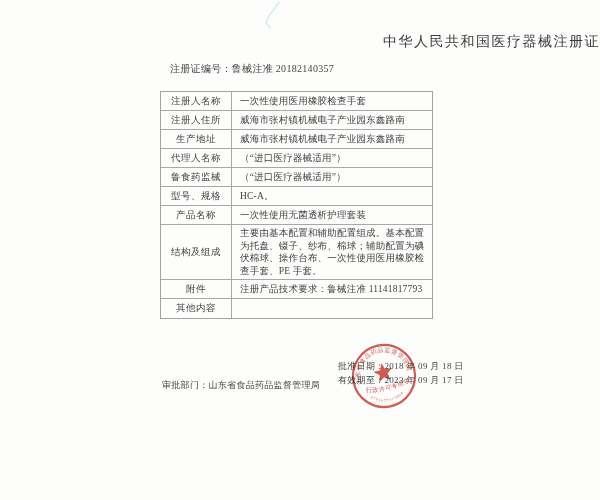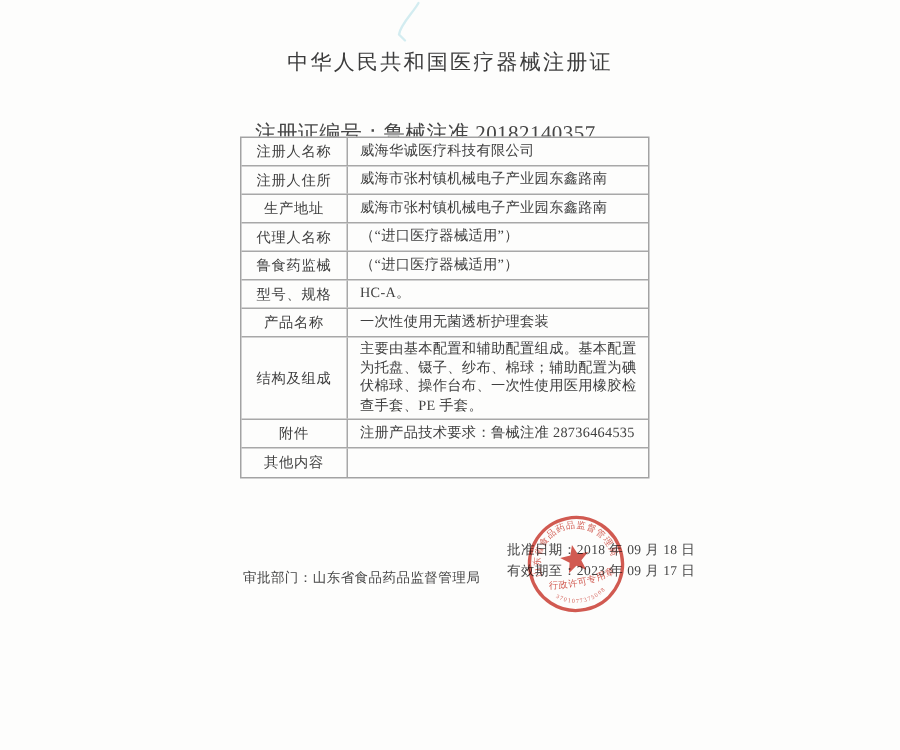--- a/index.html
+++ b/index.html
@@ -8,28 +8,28 @@
     background:#fdfdfc;
     font-family:"Liberation Serif","DejaVu Serif",serif;
     color:#424242;
     position:relative;
     overflow:hidden;
   }
   .page{position:absolute;inset:0;}
 
   .title{
     position:absolute;top:33px;left:0;width:600px;
-    text-align:center;
+    text-align:right;
     font-size:14px;letter-spacing:1.5px;
     color:#3c3c3c;font-weight:400;margin:0;
   }
 
   .regline{
     position:absolute;top:62px;left:170px;
-    font-size:14px;color:#454545;letter-spacing:.3px;margin-top:18px;
+    font-size:10px;color:#454545;letter-spacing:.3px;
   }
 
   .cert-table{
     position:absolute;left:160px;top:91px;width:273px;
     border:1px solid #a3a3a3;
     box-sizing:border-box;
     background:#fdfdfc;
   }
   .trow{
     display:flex;box-sizing:border-box;
@@ -90,21 +90,21 @@
 
   <h1 class="title">中华人民共和国医疗器械注册证</h1>
 
   <div class="regline">
     <span>注册证编号：</span><span>鲁械注准 20182140357</span>
   </div>
 
   <div class="cert-table">
     <div class="trow h19">
       <div class="tlabel">注册人名称</div>
-      <div class="tvalue">威海华诚医疗科技有限公司</div>
+      <div class="tvalue">一次性使用医用橡胶检查手套</div>
     </div>
     <div class="trow h19">
       <div class="tlabel">注册人住所</div>
       <div class="tvalue">威海市张村镇机械电子产业园东鑫路南</div>
     </div>
     <div class="trow h19">
       <div class="tlabel">生产地址</div>
       <div class="tvalue">威海市张村镇机械电子产业园东鑫路南</div>
     </div>
     <div class="trow h19">
@@ -122,21 +122,21 @@
     <div class="trow h19">
       <div class="tlabel">产品名称</div>
       <div class="tvalue">一次性使用无菌透析护理套装</div>
     </div>
     <div class="trow h38">
       <div class="tlabel">结构及组成</div>
       <div class="tvalue">主要由基本配置和辅助配置组成。基本配置为托盘、镊子、纱布、棉球；辅助配置为碘伏棉球、操作台布、一次性使用医用橡胶检查手套、PE 手套。</div>
     </div>
     <div class="trow h19">
       <div class="tlabel">附件</div>
-      <div class="tvalue">注册产品技术要求：鲁械注准 28736464535</div>
+      <div class="tvalue">注册产品技术要求：鲁械注准 11141817793</div>
     </div>
     <div class="trow h19">
       <div class="tlabel">其他内容</div>
       <div class="tvalue"></div>
     </div>
   </div>
 
   <div class="footer-line f-dept">
     <span>审批部门：</span><span>山东省食品药品监督管理局</span>
   </div>

